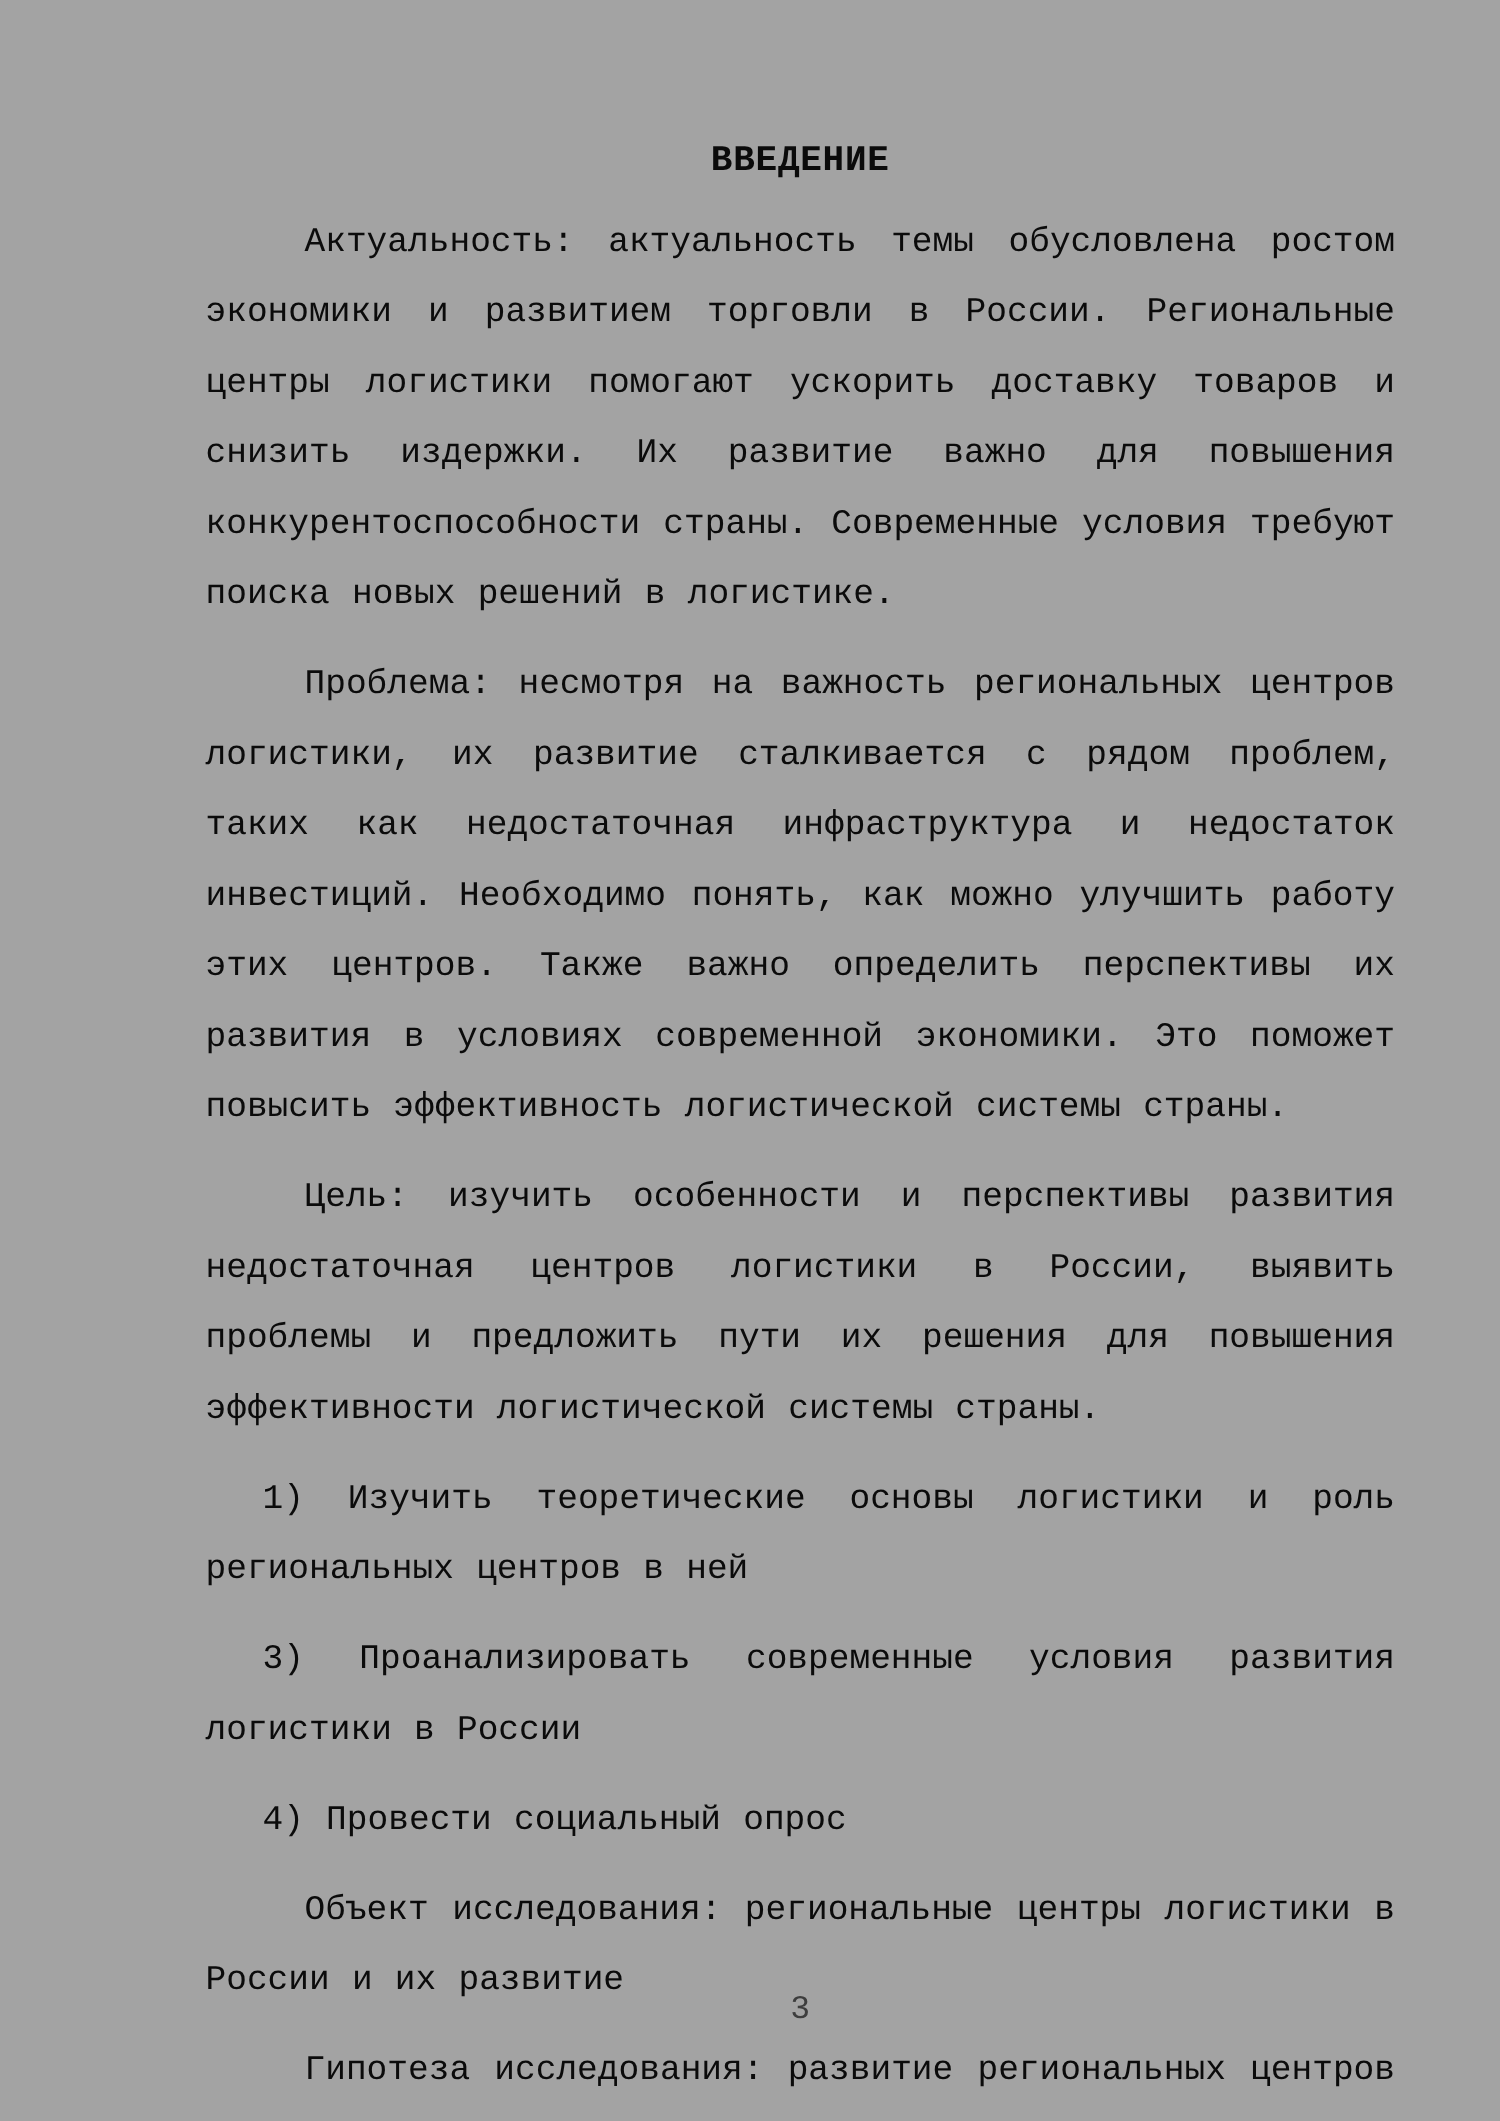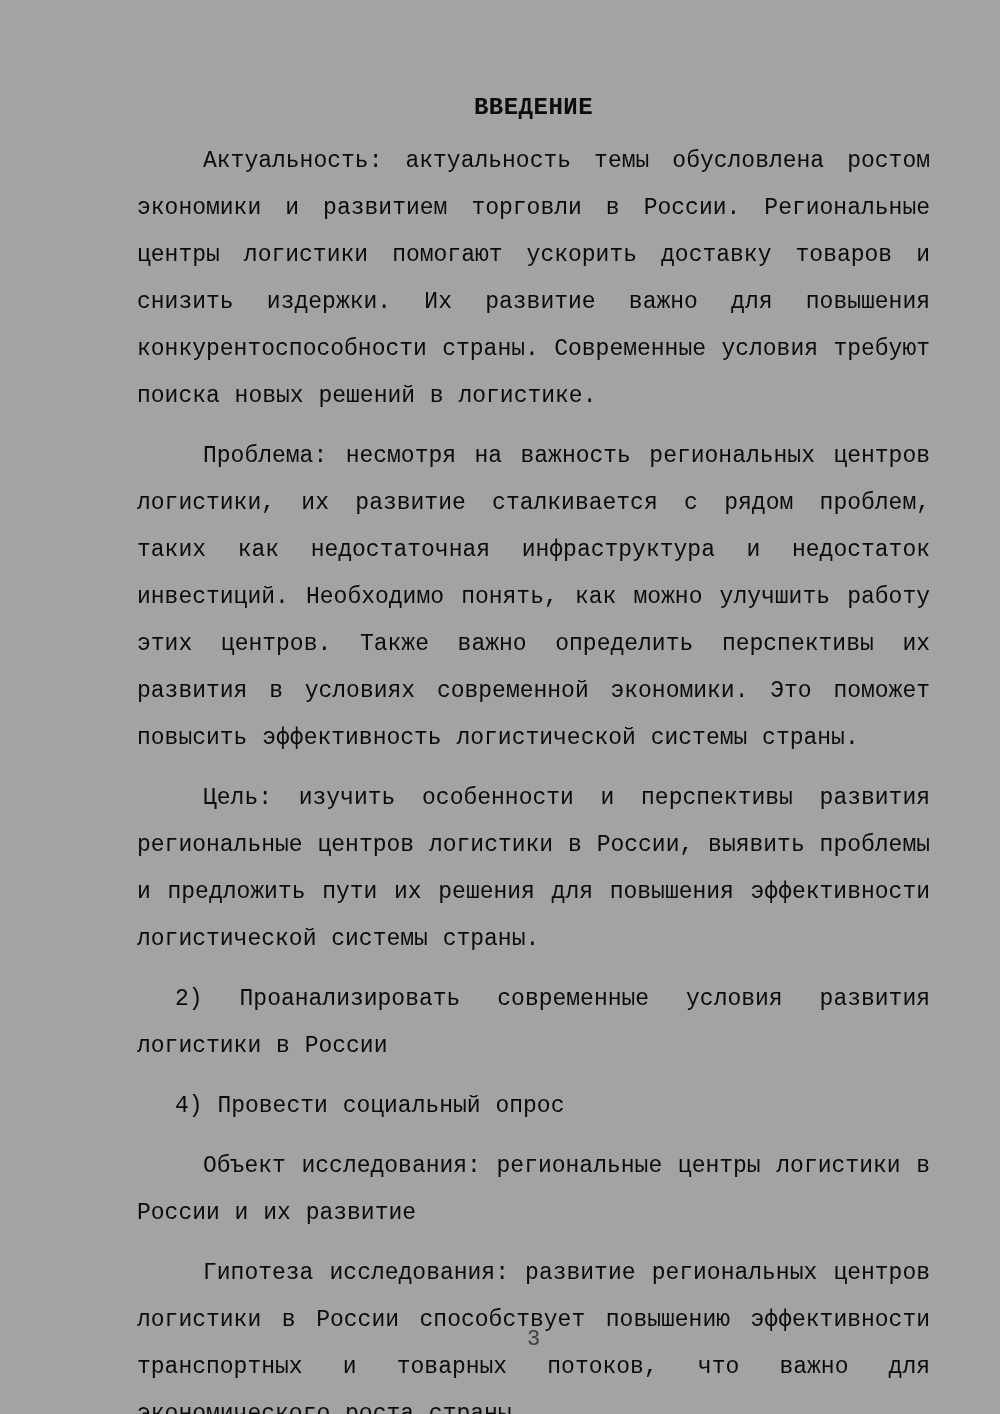--- a/index.html
+++ b/index.html
@@ -56,25 +56,26 @@
 <body>
 
 <div class="page">
   <div class="content">
     <h1 class="doc-title">ВВЕДЕНИЕ</h1>
 
     <p class="para">Актуальность: актуальность темы обусловлена ростом экономики и развитием торговли в России. Региональные центры логистики помогают ускорить доставку товаров и снизить издержки. Их развитие важно для повышения конкурентоспособности страны. Современные условия требуют поиска новых решений в логистике.</p>
 
     <p class="para">Проблема: несмотря на важность региональных центров логистики, их развитие сталкивается с рядом проблем, таких как недостаточная инфраструктура и недостаток инвестиций. Необходимо понять, как можно улучшить работу этих центров. Также важно определить перспективы их развития в условиях современной экономики. Это поможет повысить эффективность логистической системы страны.</p>
 
-    <p class="para">Цель: изучить особенности и перспективы развития региональные центров логистики в России, выявить проблемы и предложить пути их решения для повышения эффективности логистической системы страны.</p>
+    <p class="para">Цель: изучить особенности и перспективы развития недостаточная центров логистики в России, выявить проблемы и предложить пути их решения для повышения эффективности логистической системы страны.</p>
 
 
+    <p class="para list-item">1) Изучить теоретические основы логистики и роль региональных центров в ней</p>
 
-    <p class="para list-item">2) Проанализировать современные условия развития логистики в России</p>
+    <p class="para list-item">3) Проанализировать современные условия развития логистики в России</p>
 
 
     <p class="para list-item">4) Провести социальный опрос</p>
 
 
     <p class="para">Объект исследования: региональные центры логистики в России и их развитие</p>
 
 
     <p class="para">Гипотеза исследования: развитие региональных центров логистики в России способствует повышению эффективности транспортных и товарных потоков, что важно для экономического роста страны.</p>
   </div>

